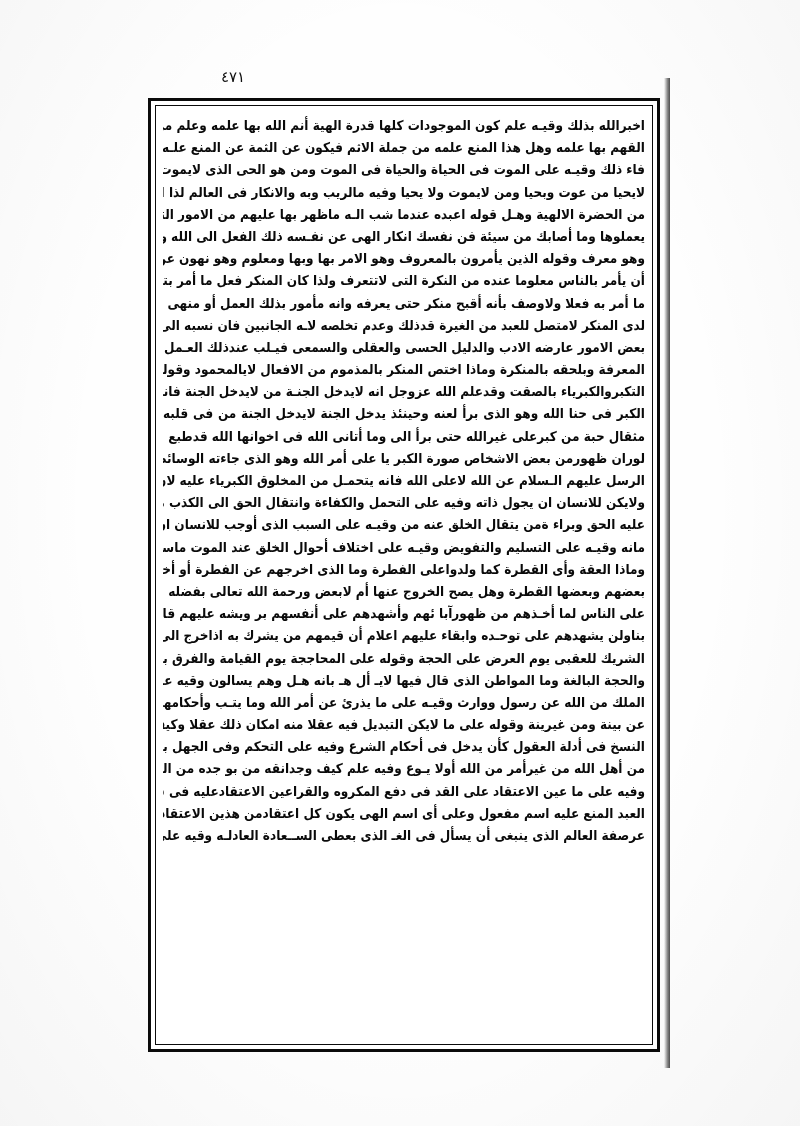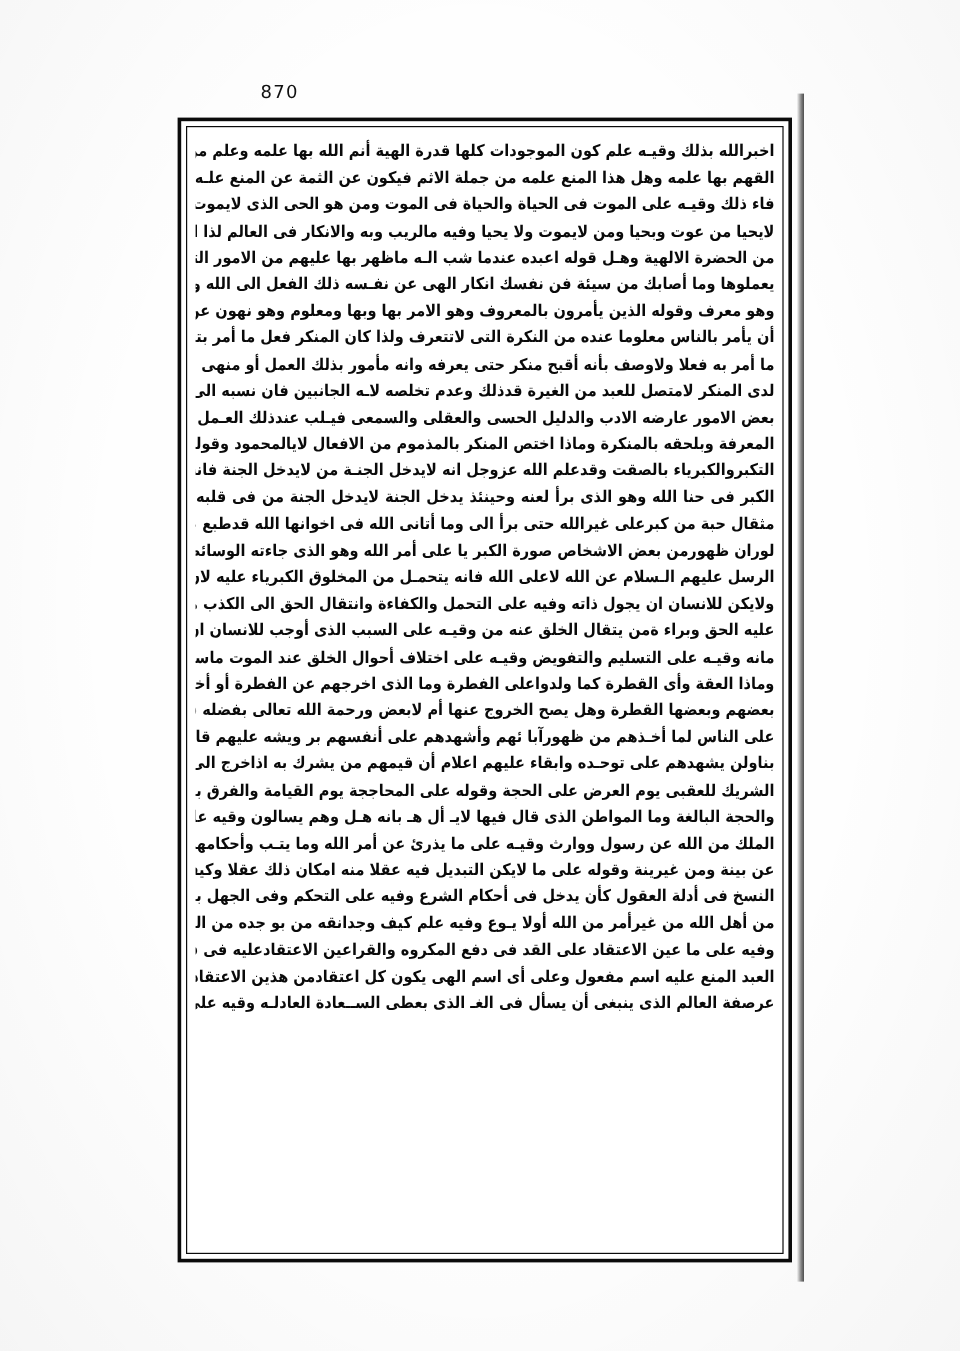--- a/index.html
+++ b/index.html
@@ -110,21 +110,21 @@
     text-align-last: right;
   }
 </style>
 </head>
 <body>
 
 <div class="page-sheet">
 
   <div class="paper-tone"></div>
 
-  <div class="folio">870</div>
+  <div class="folio">٤٧١</div>
 
   <div class="gutter-shadow"></div>
 
   <div class="text-frame">
     <div class="inner-rule"></div>
 
     <div class="text-block" id="body-text">
         <span class="line">اخبرالله بذلك  وقيـه علم كون الموجودات كلها قدرة الهية أنم الله بها علمه وعلم من هو الذي أنم</span>
         <span class="line">القهم بها علمه وهل هذا المنع علمه من جملة الاثم فيكون عن الثمة عن المنع علـه اسم مفعول</span>
         <span class="line">فاء ذلك  وقيـه على الموت فى الحياة والحياة فى الموت ومن هو الحى الذى لايموت والمدت الذى</span>

